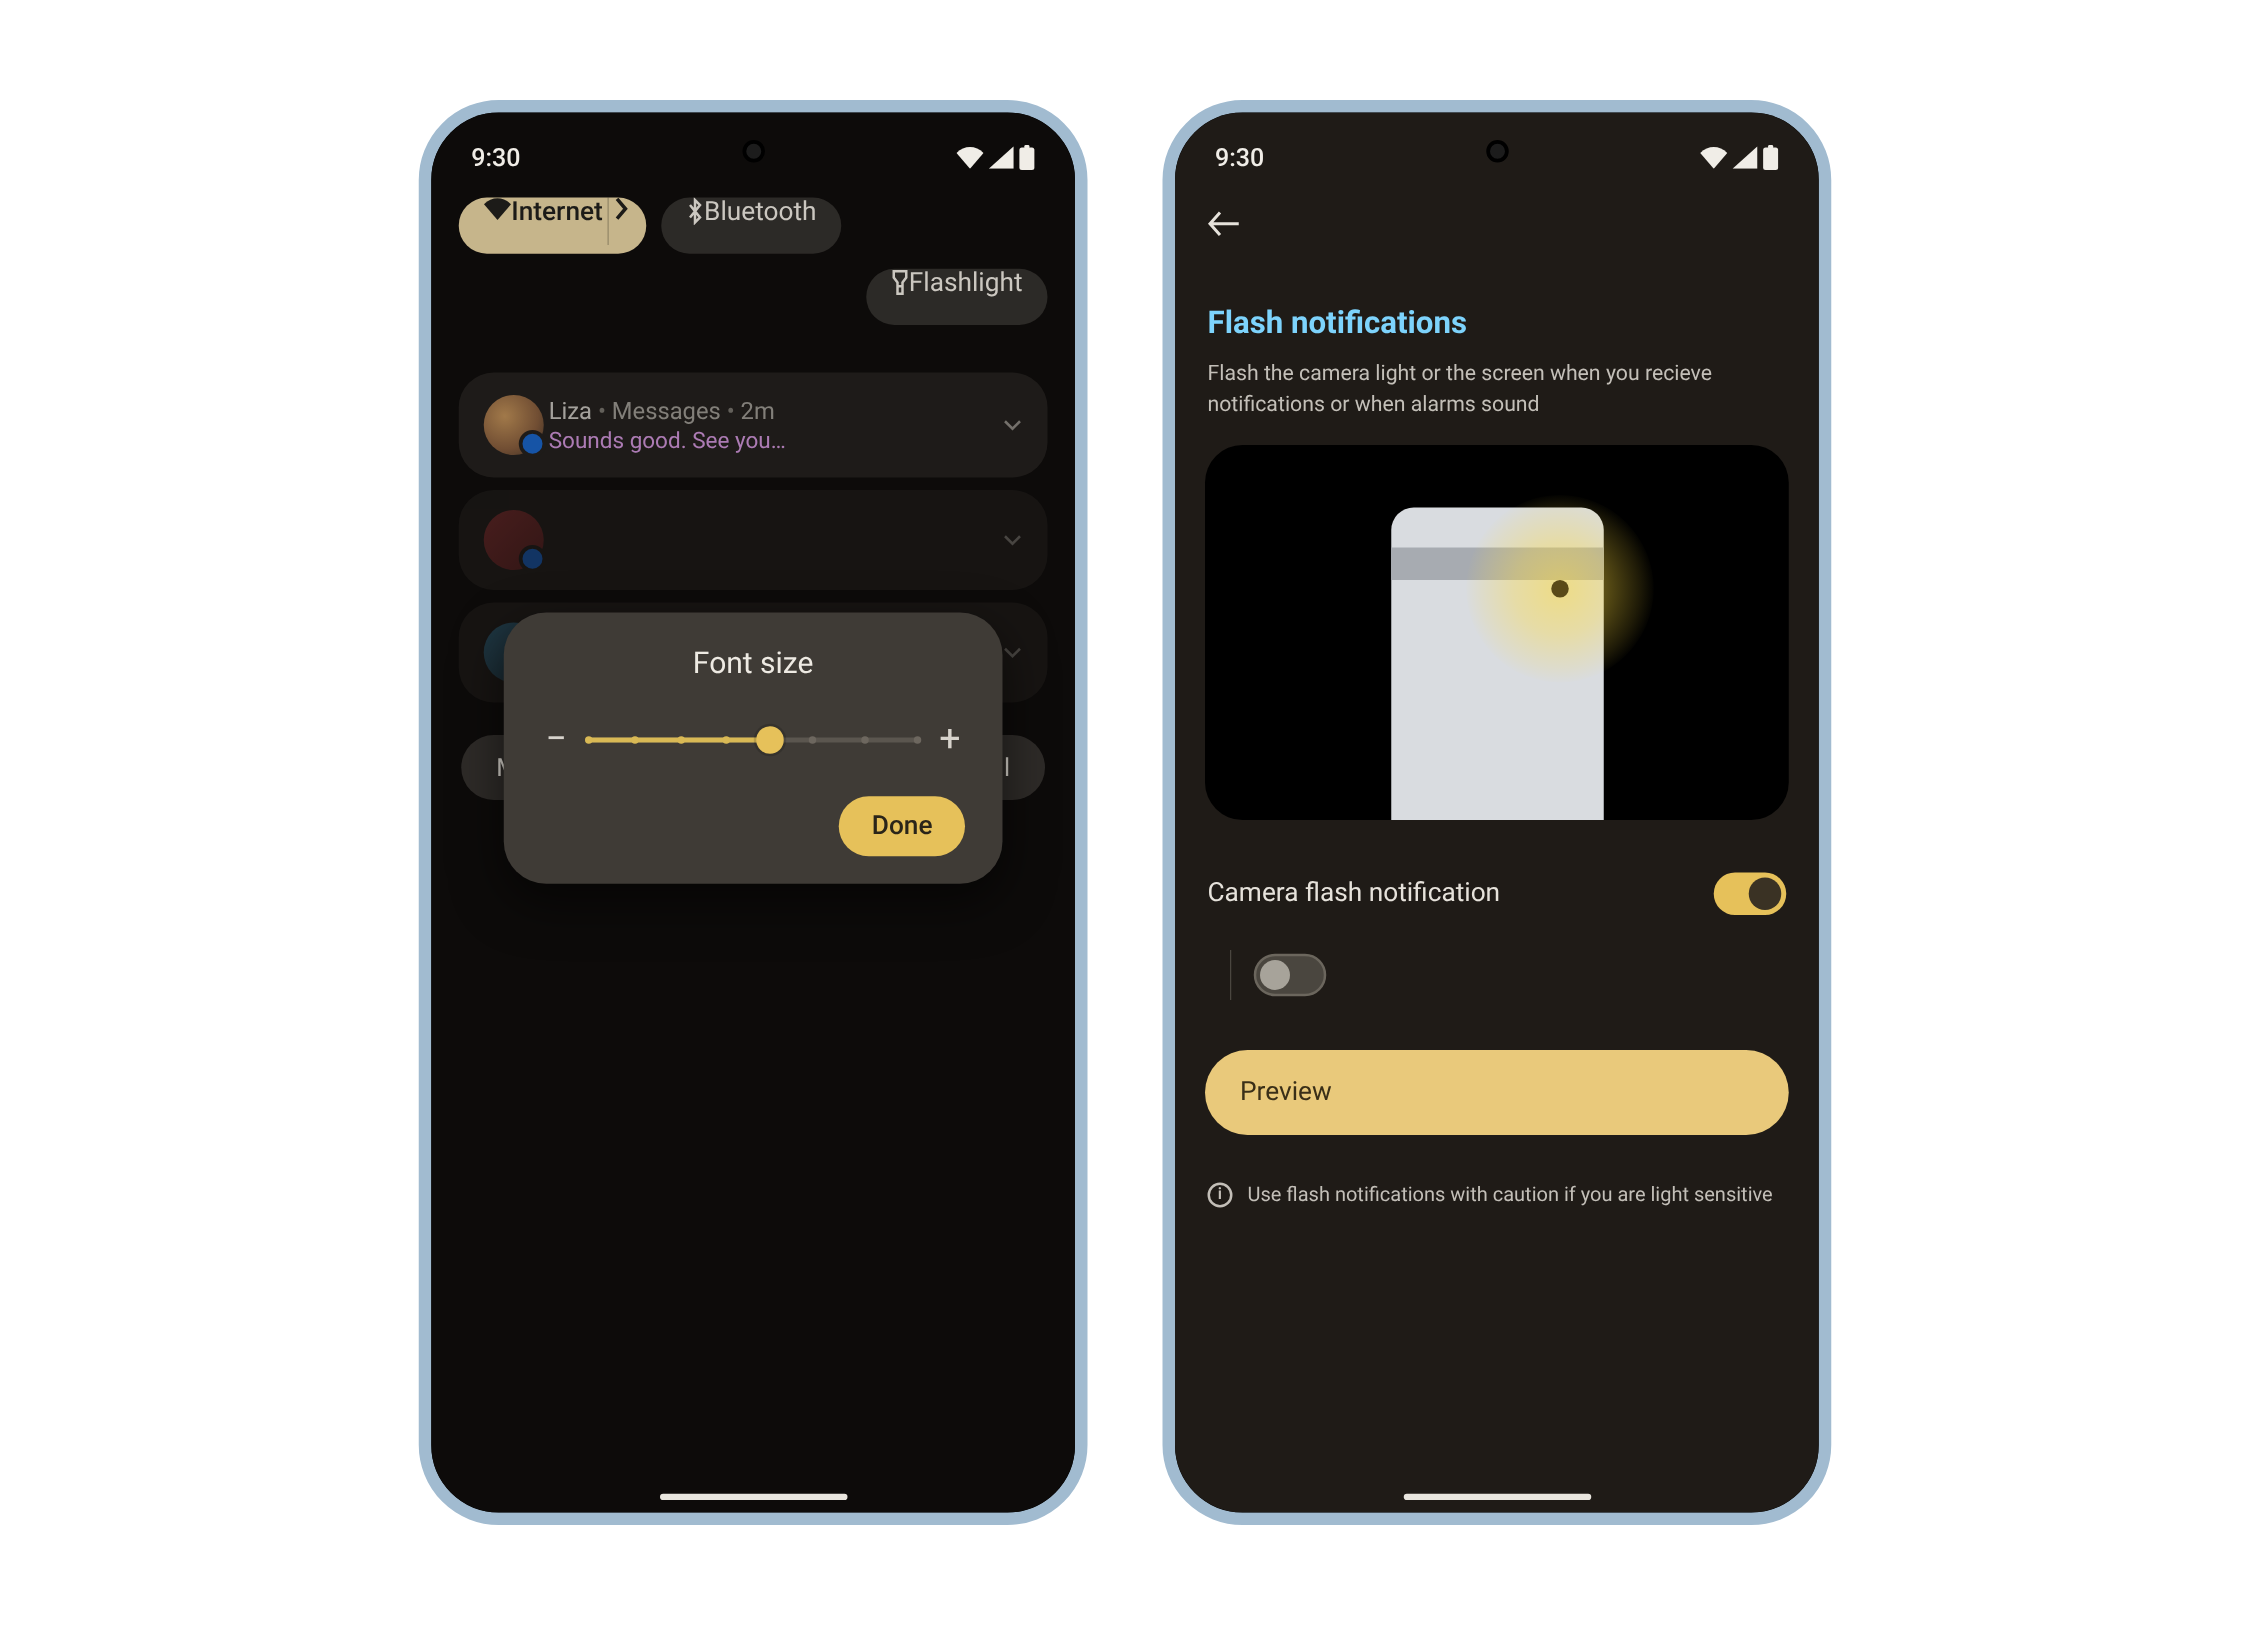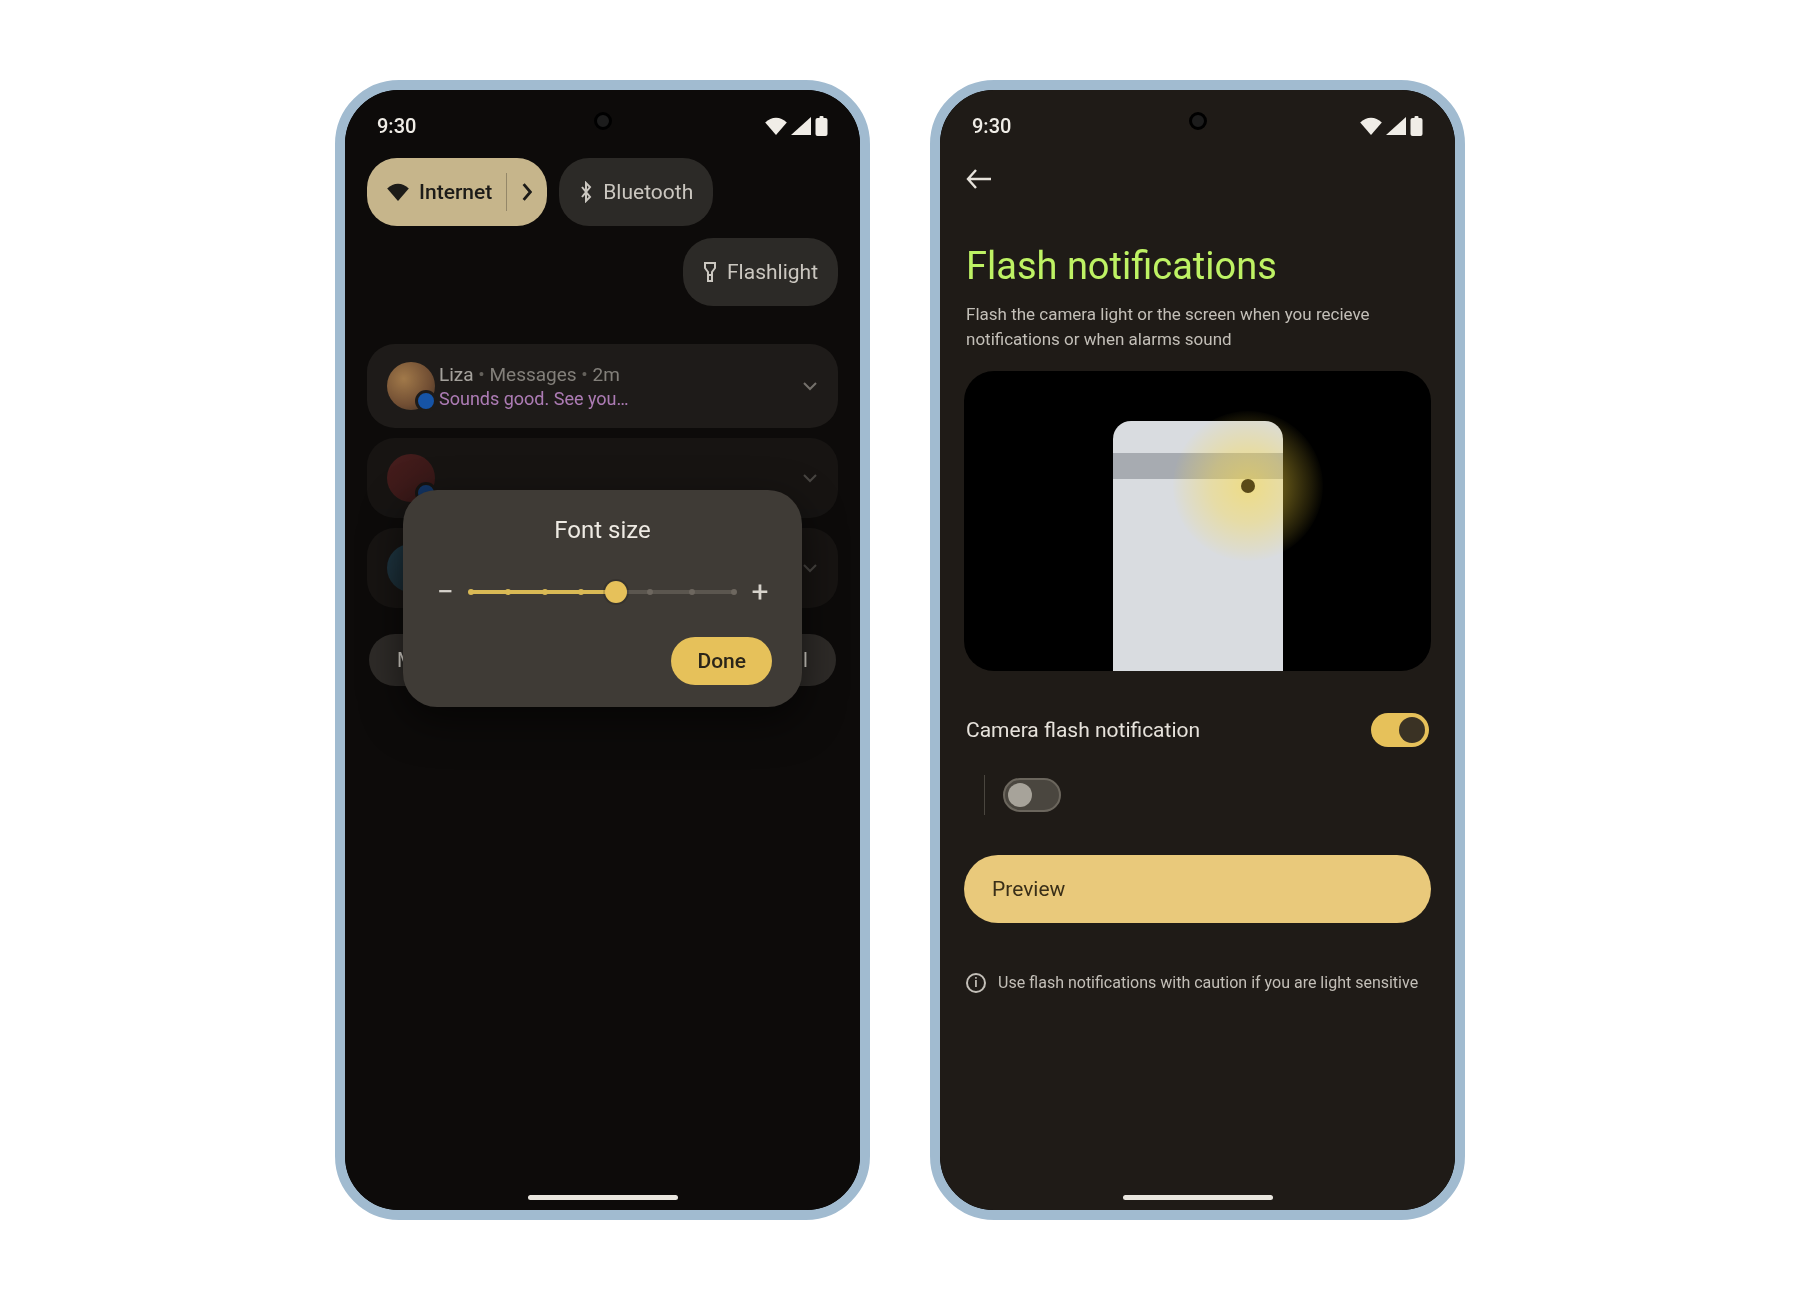--- a/index.html
+++ b/index.html
@@ -55,23 +55,22 @@
   }
   .status-right { display: flex; gap: 4px; align-items: center; }
   svg { display: block; }
 
   
   .screen-dark { background: #0d0b0a; }
   .qs-row { display: flex; gap: 12px; margin-bottom: 12px; }
   .qs-row.right { justify-content: flex-end; }
   .qs-chip {
     display: flex;
-    align-items: center;
-    gap: 10px;
-    height: 68px;
+    align-items: flex-start;
+    height: 45px;
     border-radius: 30px;
     padding: 0 20px;
     font-size: 21px;
     color: #cbc7c0;
   }
   .qs-chip.active { background: #c6b58b; color: #1c1b18; padding-right: 14px; }
   .qs-chip.inactive { background: #2c2a27; }
   .qs-chip .sep { width: 1px; height: 38px; background: rgba(0,0,0,0.25); margin: 0 4px; }
   .qs-chip.active .label { font-weight: 500; }
 
@@ -189,23 +188,23 @@
     font-size: 21px;
     font-weight: 500;
     padding: 12px 26px;
     border-radius: 24px;
   }
 
   
   .screen-dark2 { background: #1f1b17; }
   .back-row { padding: 10px 4px 24px 4px; }
   .page-title {
-    font-size: 38px;
-    font-weight: 400;
-    color: #bef264;
+    font-size: 25px;
+    font-weight: 700;
+    color: #7dd3fc;
     padding: 30px 4px 14px 4px;
   }
   .page-sub {
     font-size: 17px;
     color: #c3bfb8;
     padding: 0 4px 20px 4px;
     line-height: 1.45;
   }
   .illus {
     background: #000;
@@ -290,21 +289,21 @@
     margin: 0 18px;
   }
   .setting-right { display:flex; align-items:center; }
 
   .preview-btn {
     background: #e9c97b;
     color: #3a2f18;
     font-size: 21px;
     padding: 22px 28px;
     border-radius: 34px;
-    margin: 26px 2px 16px 2px;
+    margin: 26px 2px 4px 2px;
     text-align: left;
   }
   .info-row {
     display: flex;
     gap: 12px;
     align-items: flex-start;
     padding: 32px 4px 0 4px;
     font-size: 16px;
     color: #c3bfb8;
     line-height: 1.45;

